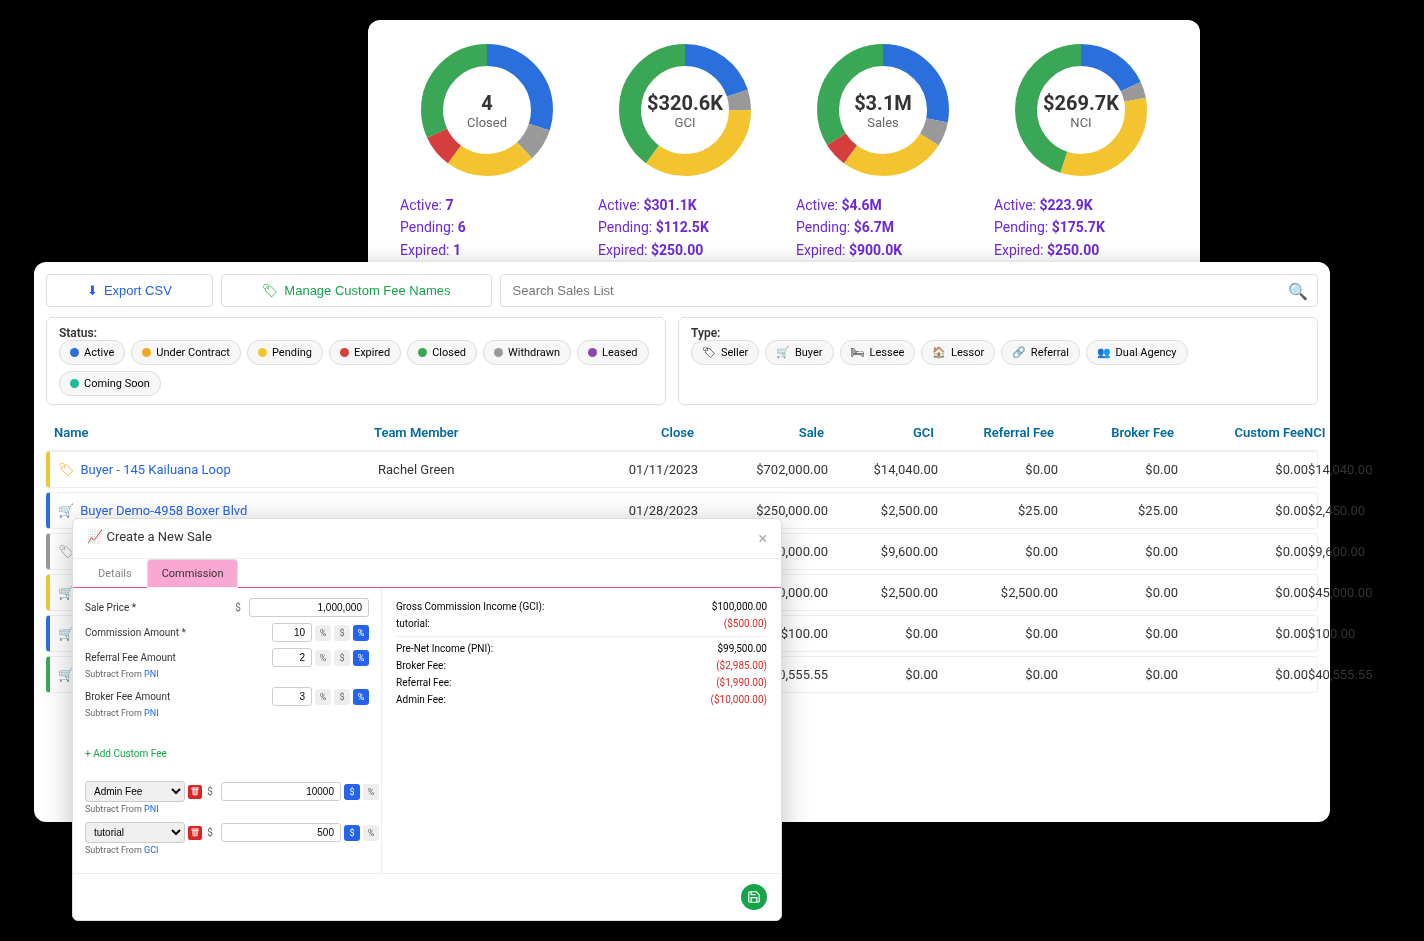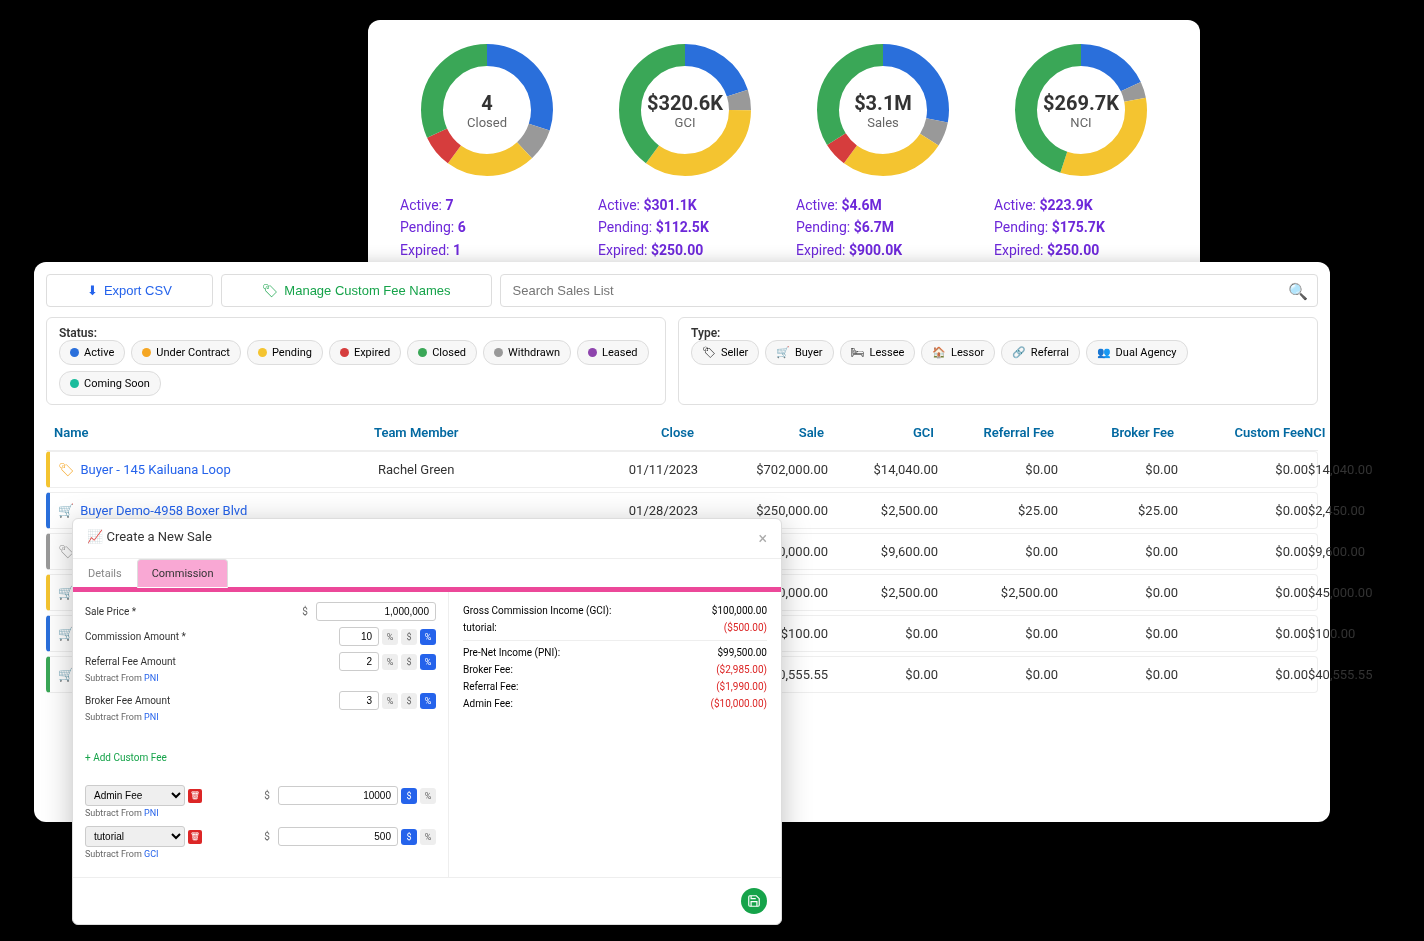--- a/index.html
+++ b/index.html
@@ -40,25 +40,25 @@
 .grid-header .col { text-align: right; }
 .grid-header .col:nth-child(1), .grid-header .col:nth-child(2) { text-align: left; }
 .grid-row { display: grid; grid-template-columns: 320px 200px 120px 130px 110px 120px 120px 130px 1fr; padding: 10px 8px; font-size: 13px; border: 1px solid #eee; border-radius: 4px; margin-bottom: 4px; border-left-width: 4px; }
 .grid-row .col { text-align: right; color: #333; }
 .grid-row .col:nth-child(1), .grid-row .col:nth-child(2) { text-align: left; }
 .row-link { color: #2563eb; cursor: pointer; display: inline-flex; align-items: center; gap: 6px; }
 
 .modal { position: absolute; top: 518px; left: 72px; width: 710px; background: #fff; border: 1px solid #ddd; border-radius: 6px; box-shadow: 0 6px 30px rgba(0,0,0,0.25); }
 .modal-header { display: flex; align-items: flex-start; justify-content: space-between; padding: 10px 14px; border-bottom: 1px solid #eee; font-size: 13px; color: #333; }
 .modal-close { color: #aaa; cursor: pointer; font-size: 16px; }
-.modal-tabs { display: flex; border-bottom: 5px solid #ec4899; padding: 0 0; }
+.modal-tabs { display: flex; border-bottom: 1px solid #ec4899; padding: 0 10px; }
 .modal-tab { padding: 7px 14px; font-size: 11px; color: #888; cursor: pointer; border: 1px solid transparent; margin-bottom: -1px; }
 .modal-tab.active { color: #333; border: 1px solid #ddd; border-bottom-color: #fff; border-radius: 4px 4px 0 0; background: #f9a8d4; }
 .modal-body { display: flex; }
-.modal-left { width: 376px; padding: 10px 12px; border-right: 1px solid #eee; }
+.modal-left { width: 309px; padding: 10px 12px; border-right: 1px solid #eee; }
 .modal-right { flex: 1; padding: 10px 14px; font-size: 10px; }
 .field-row { display: flex; align-items: center; justify-content: space-between; margin-bottom: 6px; font-size: 10px; }
 .field-label { color: #333; }
 .field-sub { font-size: 9px; color: #666; margin-top: -4px; margin-bottom: 8px; }
 .field-sub a { color: #2563eb; }
 .field-input-wrap { display: flex; align-items: center; gap: 3px; }
 .field-input { width: 120px; padding: 3px 6px; border: 1px solid #ccc; border-radius: 3px; font-size: 10px; text-align: right; }
 .unit-badge { width: 16px; height: 16px; display: inline-flex; align-items: center; justify-content: center; border-radius: 3px; font-size: 9px; background: #eee; color: #666; }
 .unit-badge.active { background: #2563eb; color: #fff; }
 .currency-prefix { width: 16px; text-align: center; color: #666; font-size: 10px; }

